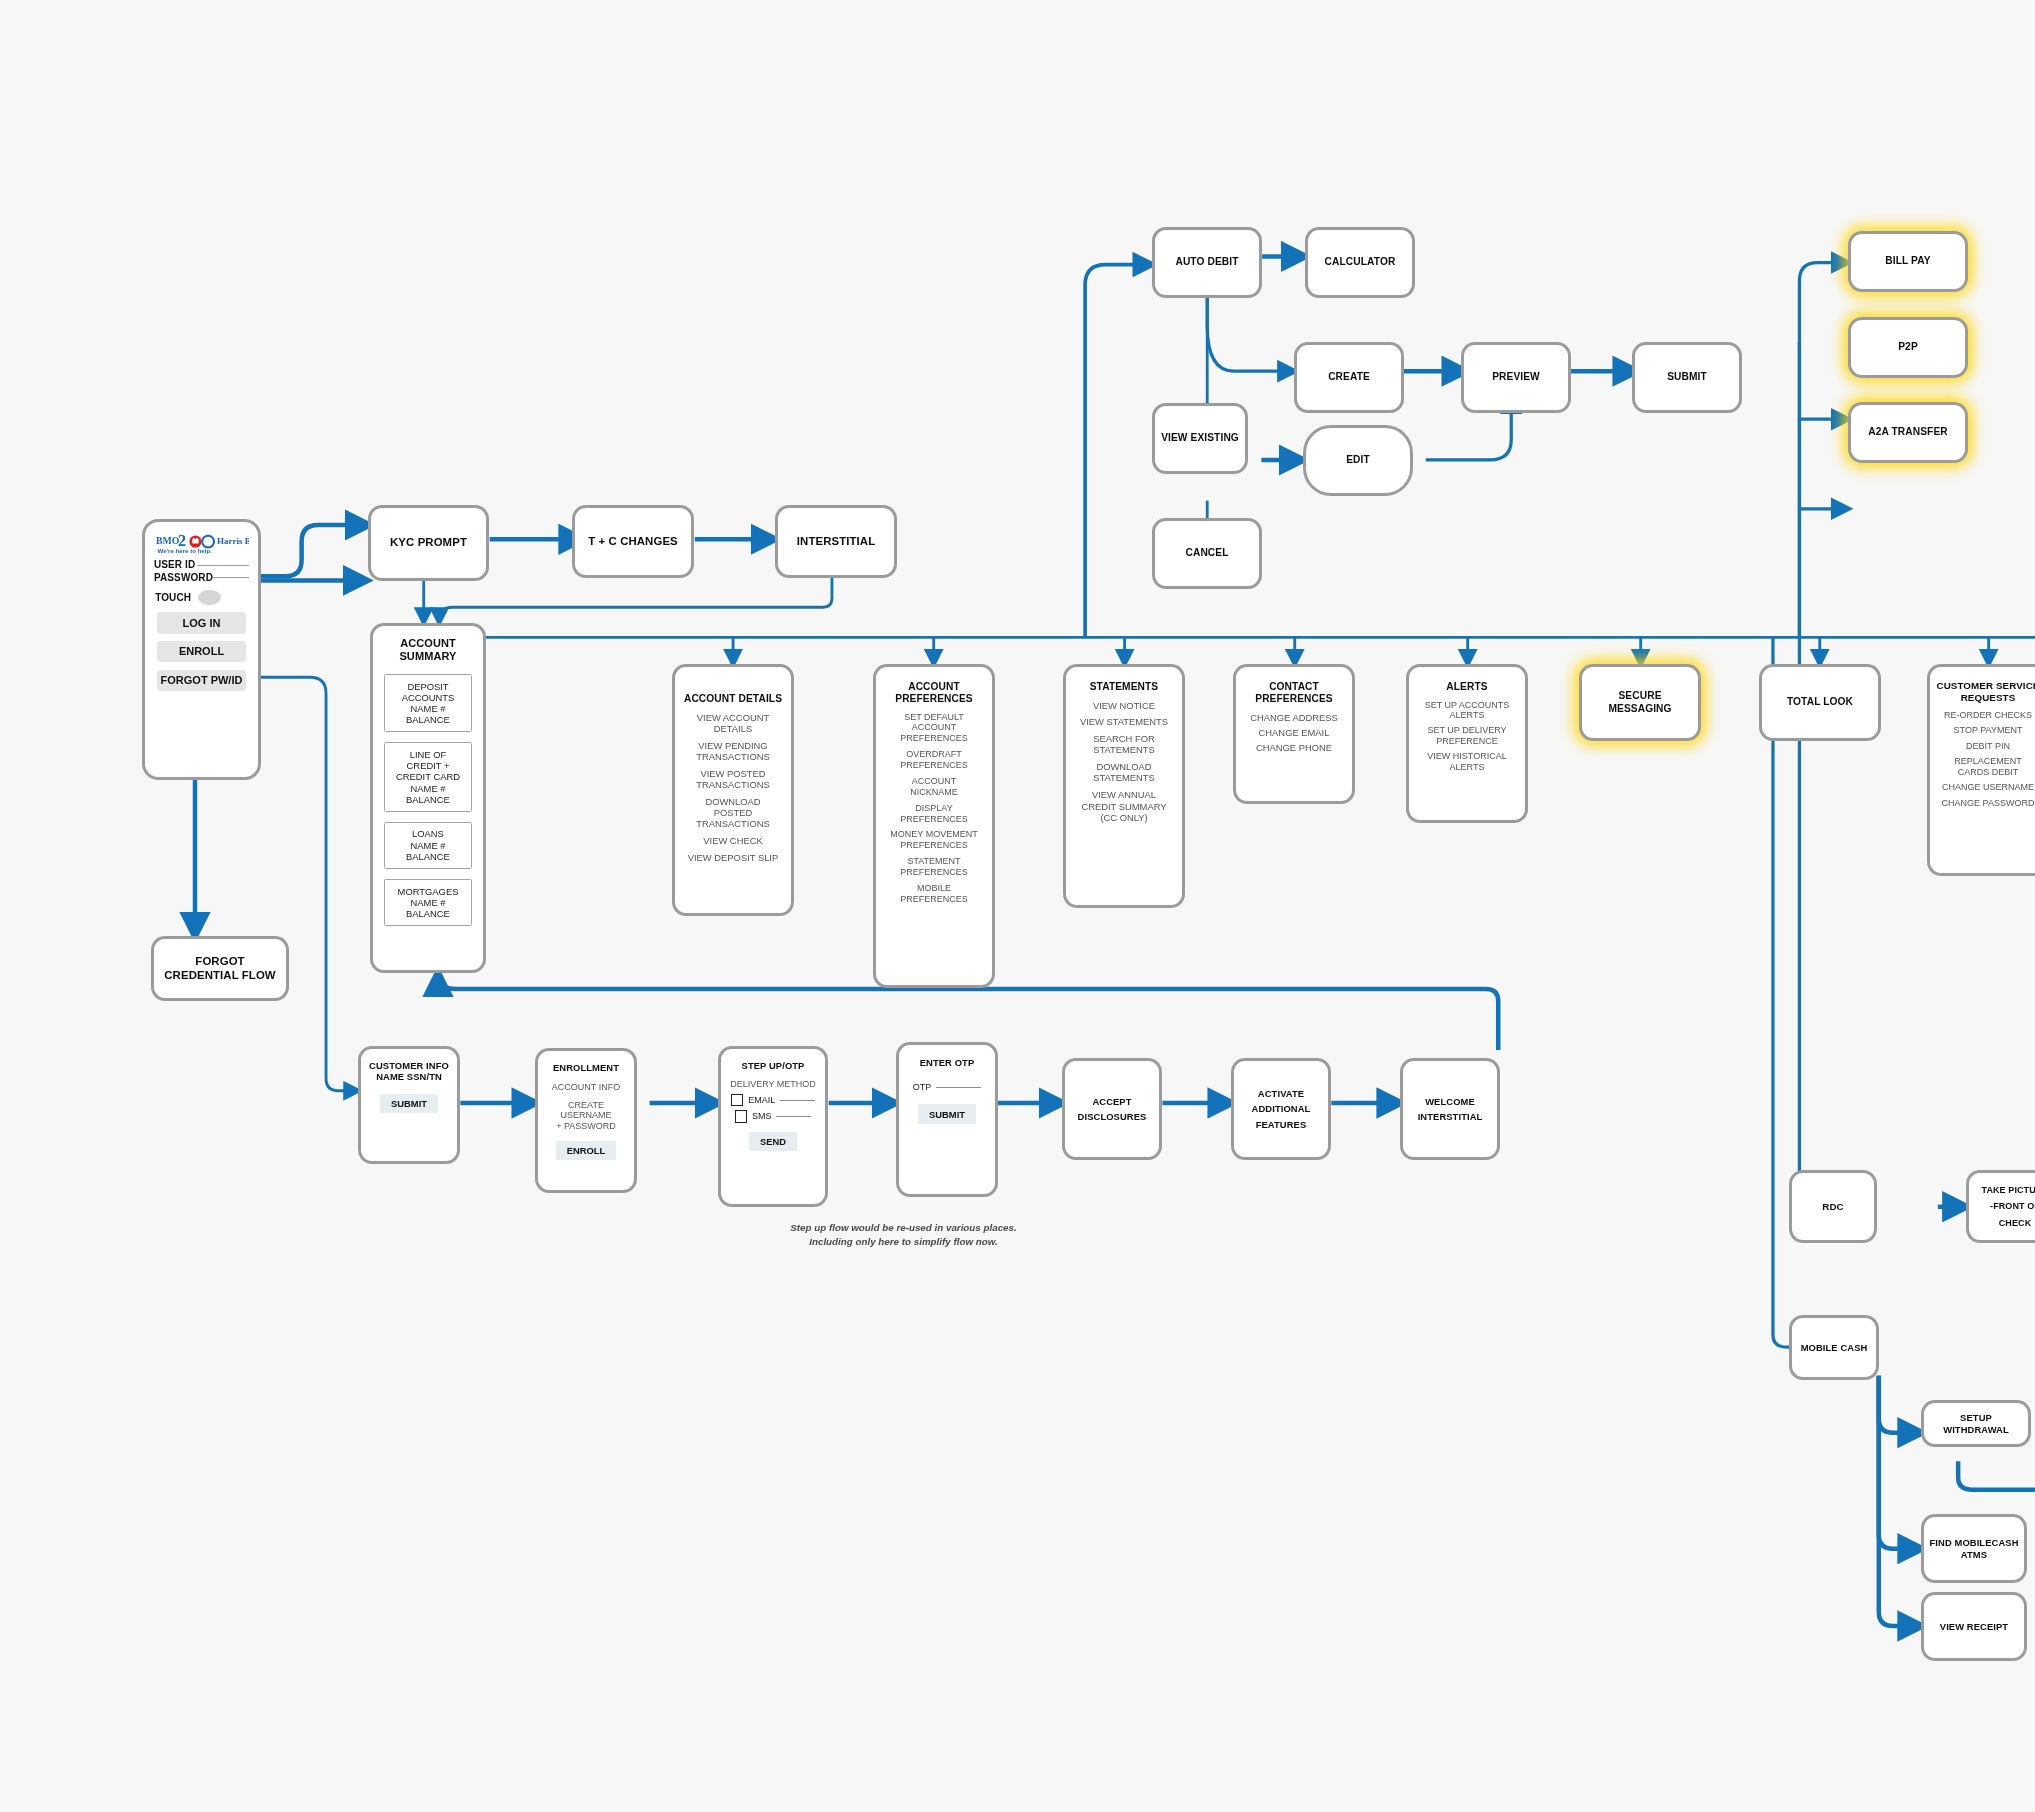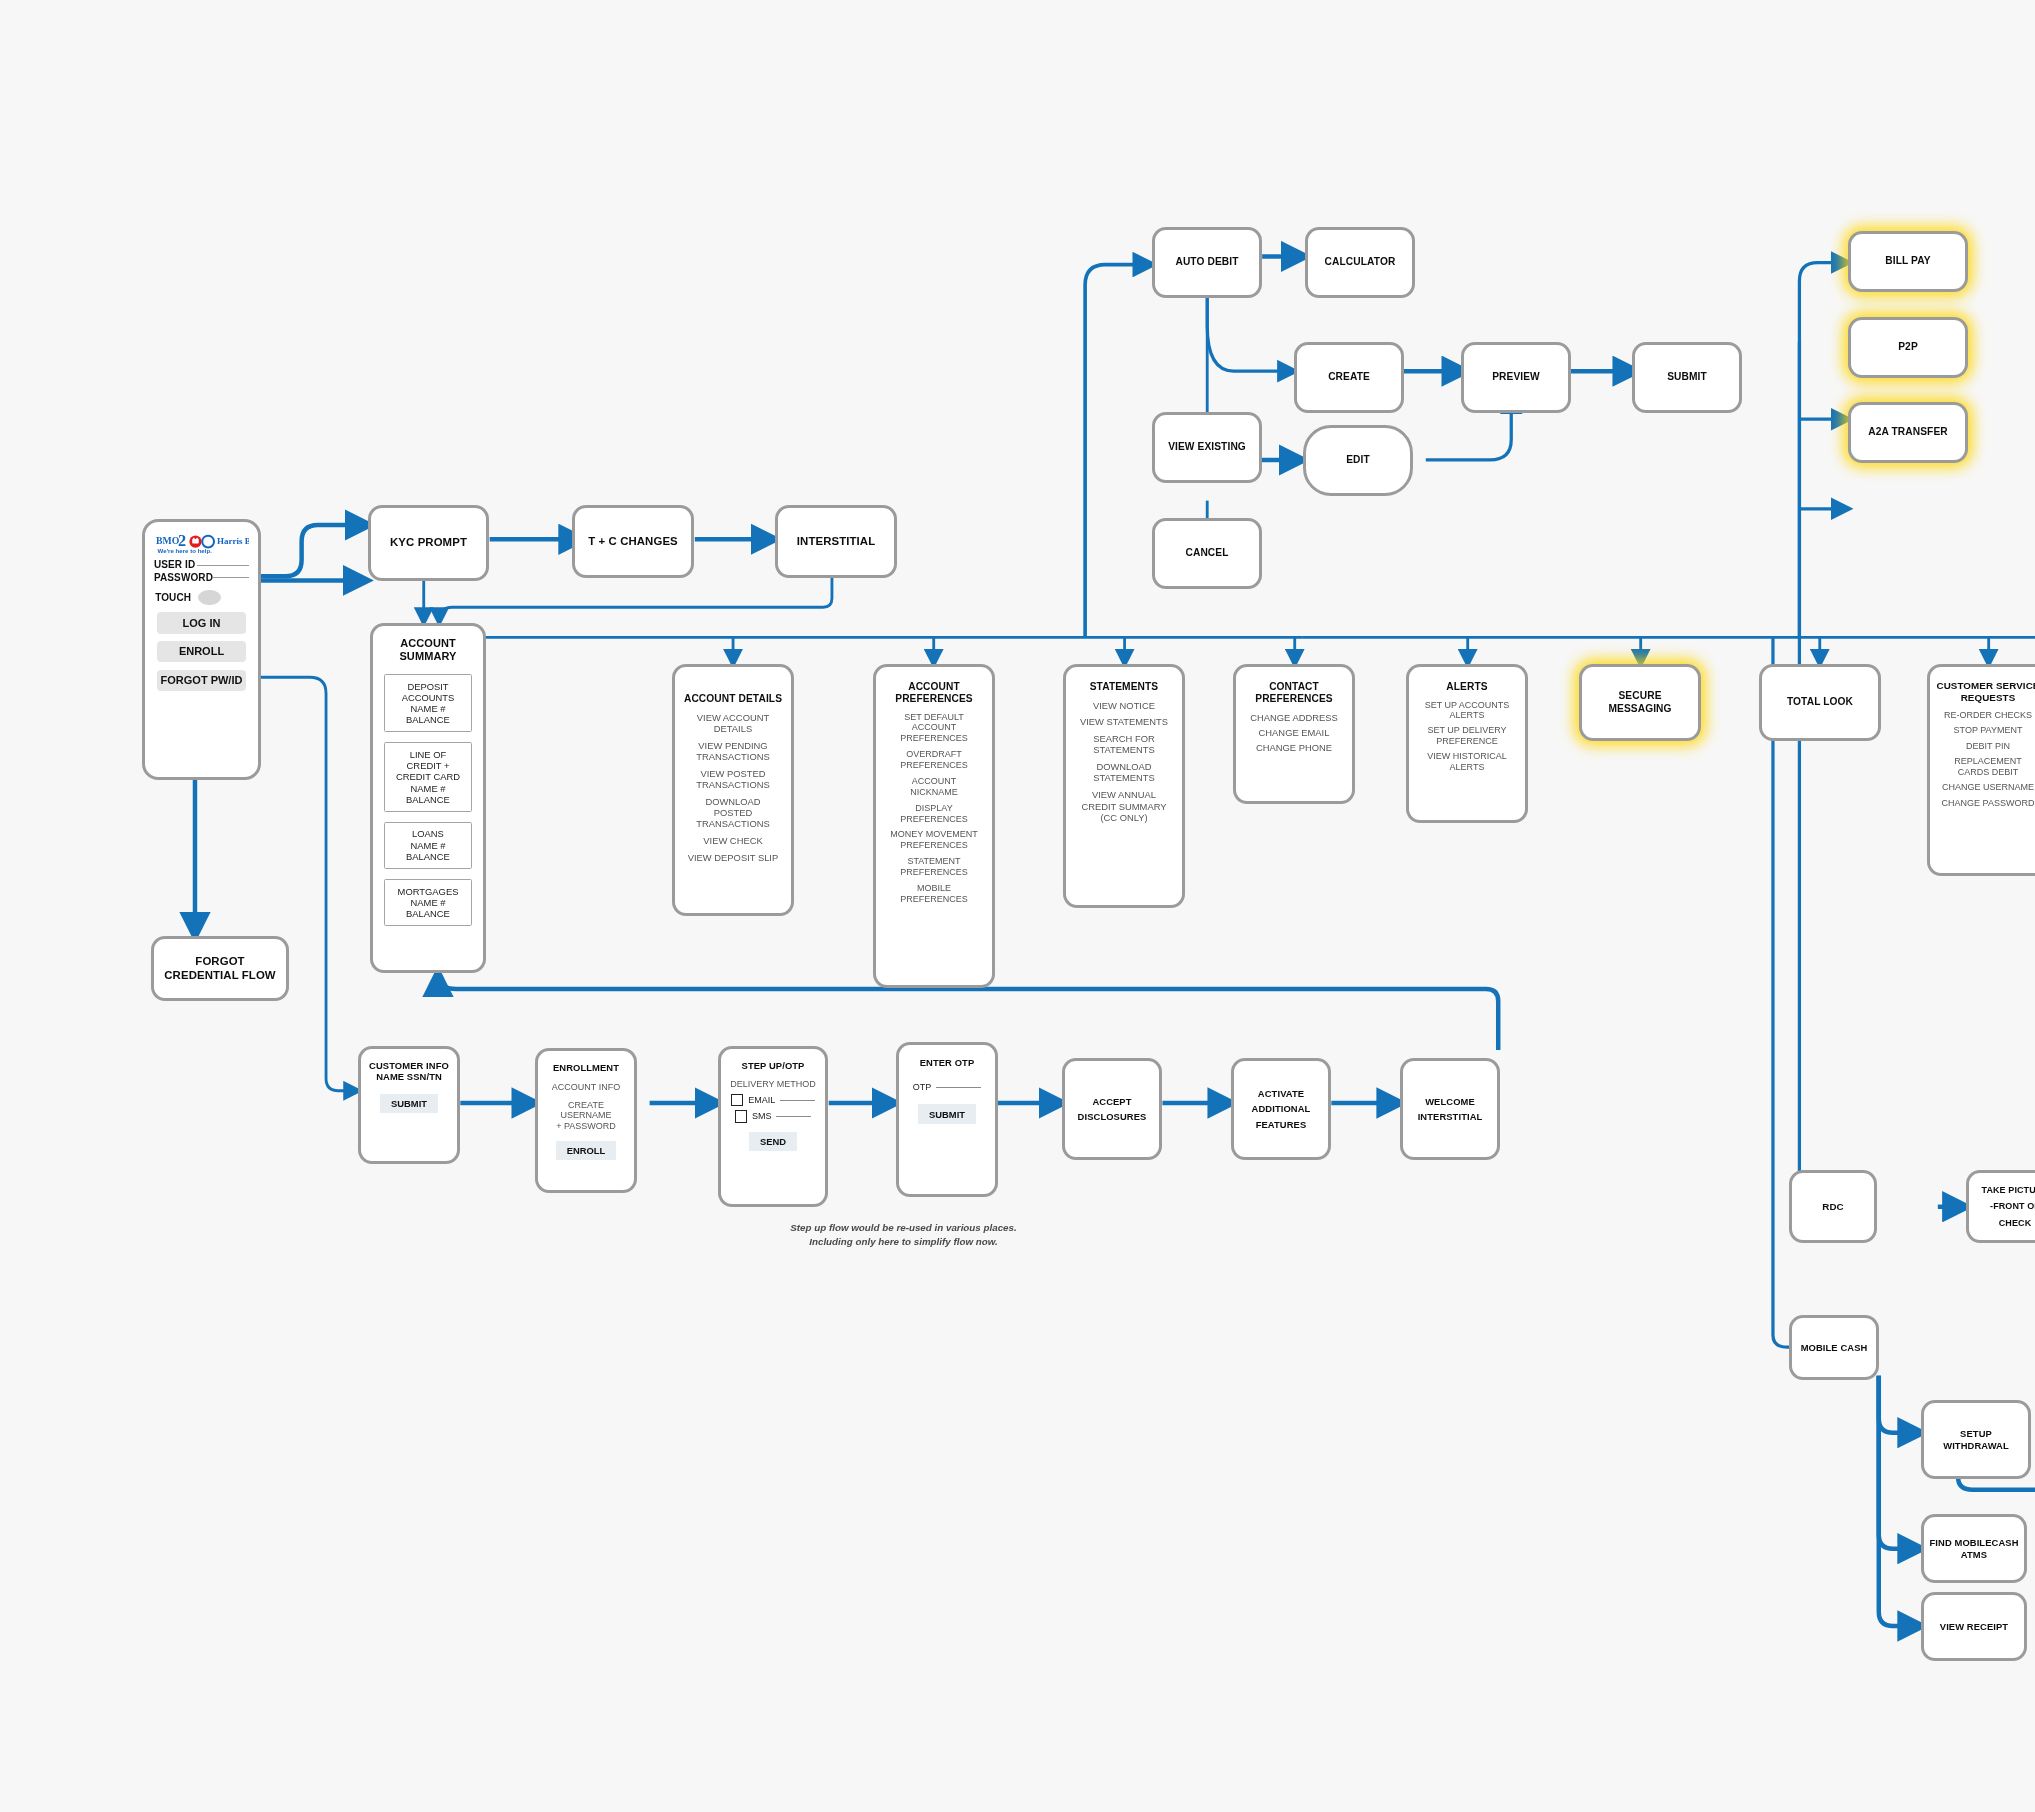--- a/index.html
+++ b/index.html
@@ -428,21 +428,21 @@
   </div>
   <div class="node" style="left:1294px; top:342px; width:110px; height:71px;">
     <div class="title" style="font-size:10.2px;">CREATE</div>
   </div>
   <div class="node" style="left:1461px; top:342px; width:110px; height:71px;">
     <div class="title" style="font-size:10.2px;">PREVIEW</div>
   </div>
   <div class="node" style="left:1632px; top:342px; width:110px; height:71px;">
     <div class="title" style="font-size:10.2px;">SUBMIT</div>
   </div>
-  <div class="node" style="left:1152px; top:412px; width:110px; height:71px;">
+  <div class="node" style="left:1152px; top:403px; width:96px; height:71px;">
     <div class="title" style="font-size:10.2px;">VIEW EXISTING</div>
   </div>
   <div class="node" style="left:1303px; top:425px; width:110px; height:71px;border-radius:28px;">
     <div class="title" style="font-size:10.2px;">EDIT</div>
   </div>
   <div class="node" style="left:1152px; top:518px; width:110px; height:71px;">
     <div class="title" style="font-size:10.2px;">CANCEL</div>
   </div>
 
   <div class="node hl" style="left:1848px; top:231px; width:120px; height:61px;">
@@ -515,21 +515,21 @@
     <div class="title" style="font-size:9.8px;">RDC</div>
   </div>
   <div class="node" style="left:1966px; top:1170px; width:98px; height:73px;">
     <div class="title" style="font-size:9px;white-space:pre-line;line-height:1.8;">TAKE PICTURE
 -FRONT OF CHECK</div>
   </div>
 
   <div class="node" style="left:1789px; top:1315px; width:90px; height:65px;">
     <div class="title" style="font-size:9.4px;">MOBILE CASH</div>
   </div>
-  <div class="node" style="left:1921px; top:1400px; width:110px; height:79px;">
+  <div class="node" style="left:1921px; top:1400px; width:110px; height:47px;">
     <div class="title" style="font-size:9.4px;">SETUP WITHDRAWAL</div>
   </div>
 
   <div class="node" style="left:1921px; top:1514px; width:106px; height:69px;">
     <div class="title" style="font-size:9.4px;white-space:pre-line;">FIND MOBILECASH
 ATMS</div>
   </div>
   <div class="node" style="left:1921px; top:1592px; width:106px; height:69px;">
     <div class="title" style="font-size:9.4px;">VIEW RECEIPT</div>
   </div>

